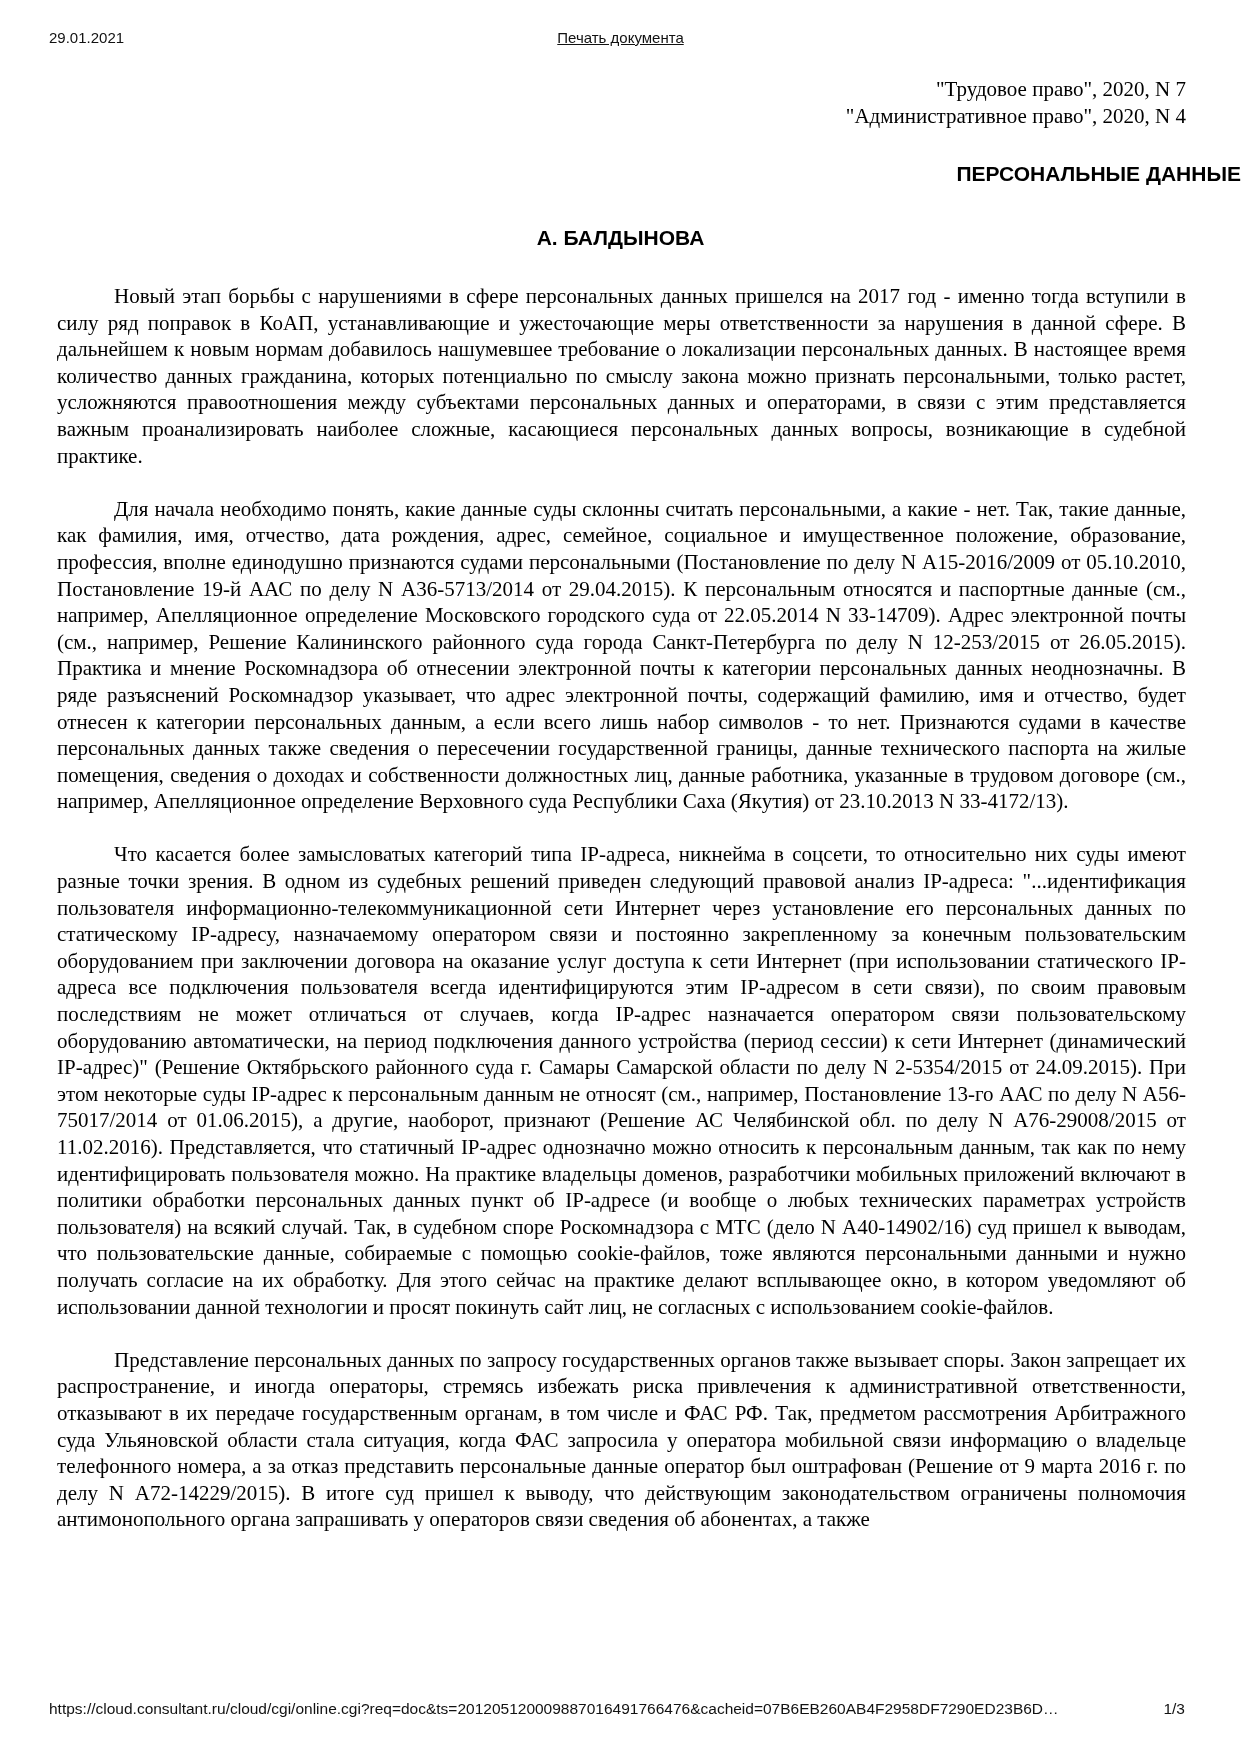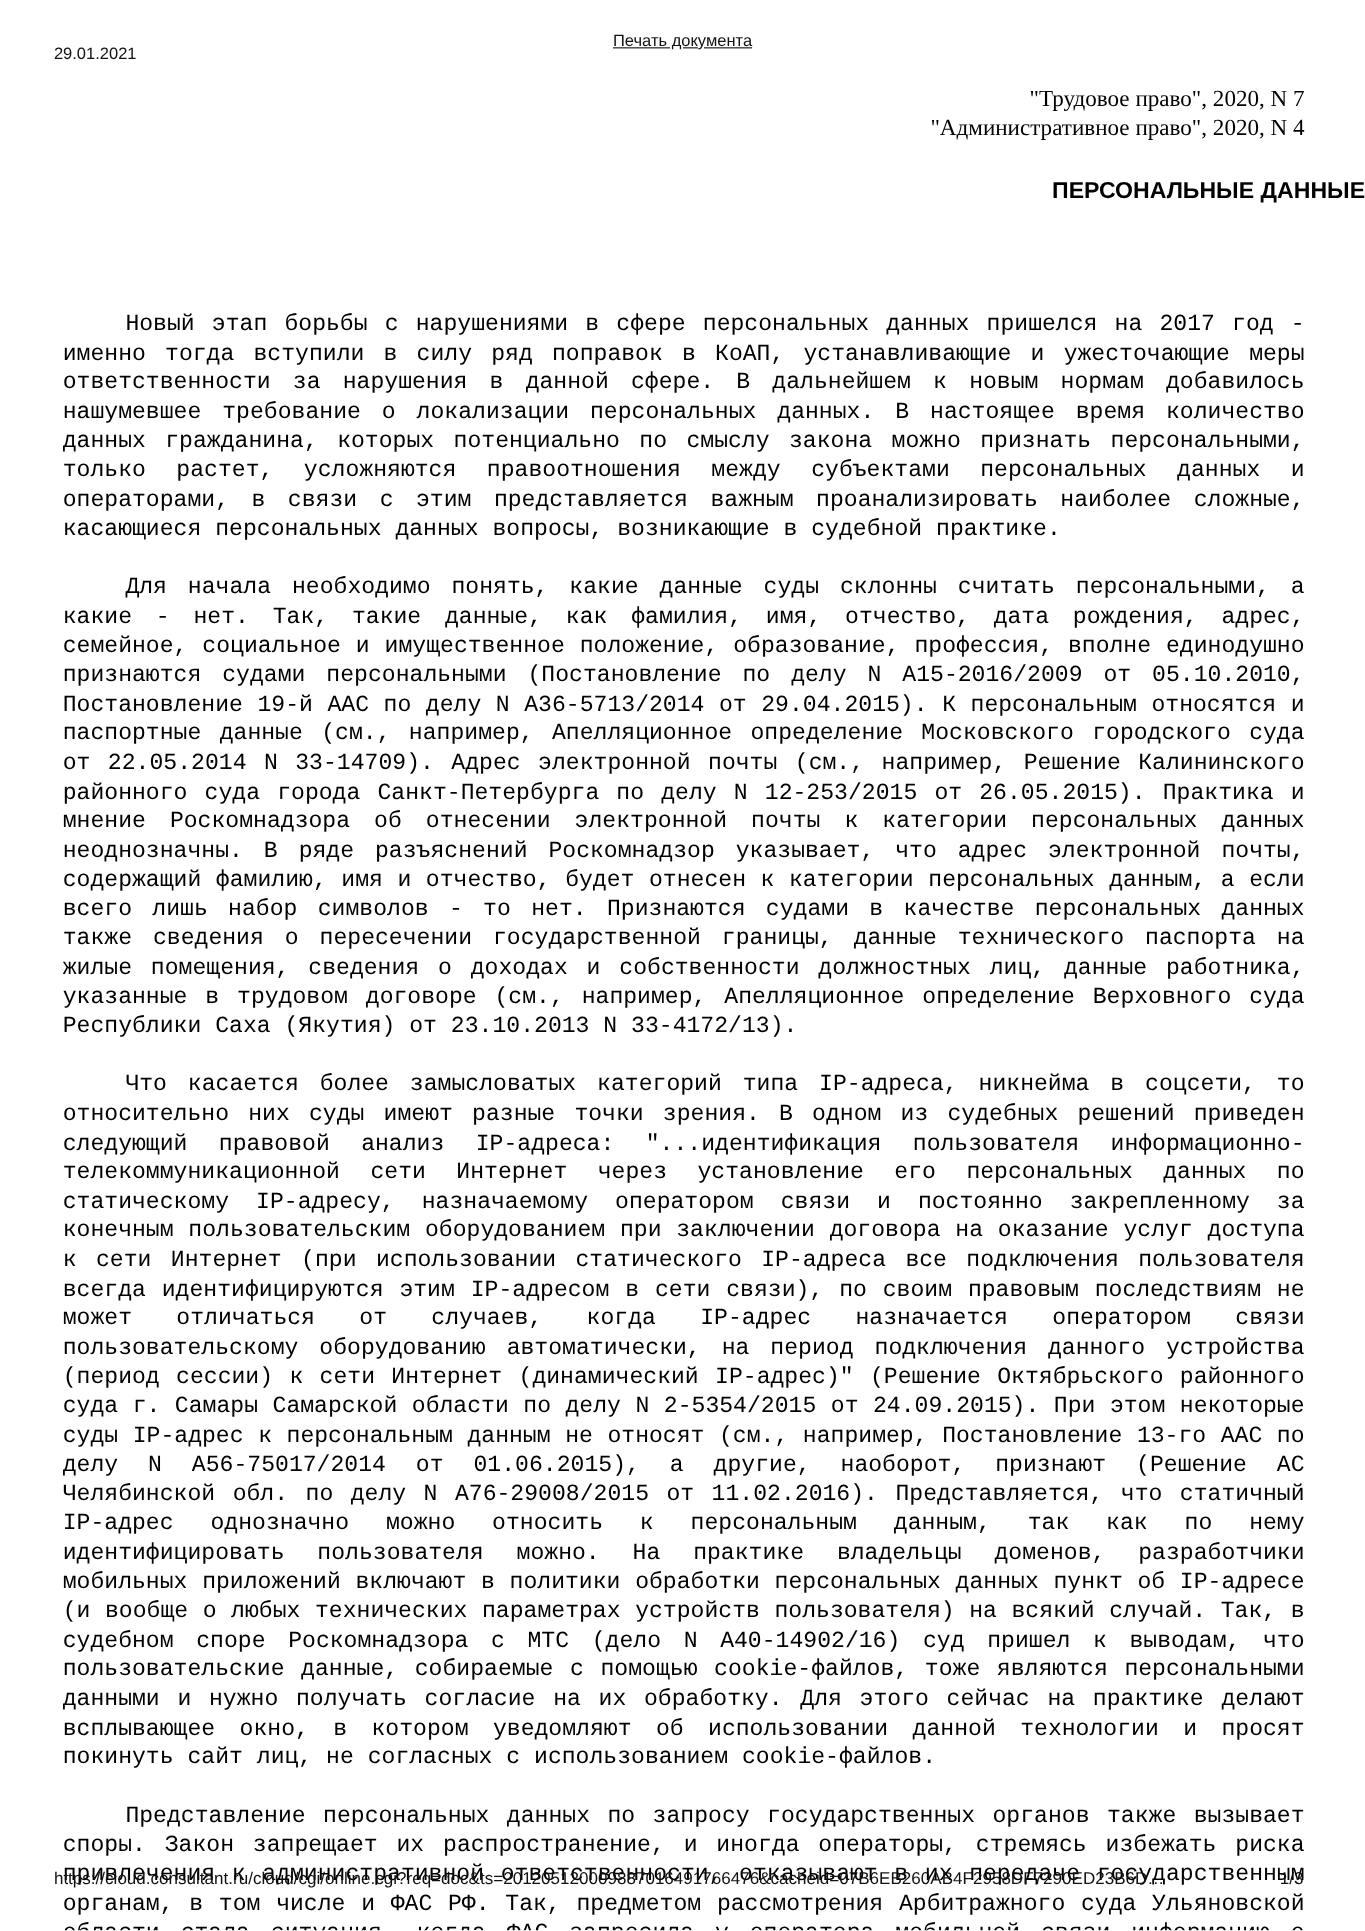--- a/index.html
+++ b/index.html
@@ -19,21 +19,21 @@
   .print-header {
     position: absolute;
     top: 29px;
     left: 49px;
     right: 49px;
     height: 20px;
     font-family: "Liberation Sans", sans-serif;
     font-size: 15px;
     color: #111111;
   }
-  .print-date { position: absolute; left: 0; top: 12px; }
+  .print-date { position: absolute; left: 0; top: 0; }
   .print-doc-title {
     position: absolute;
     left: 50%;
     transform: translateX(-50%);
     top: 0;
     white-space: nowrap;
     text-decoration: underline;
   }
 
   
@@ -71,21 +71,20 @@
     right: 55px;
     font-family: "Liberation Serif", serif;
     font-size: 21px;
     line-height: 26.6px;
     text-align: justify;
     color: #000000;
   }
   .article-body p {
     margin: 0 0 26.6px 0;
     text-indent: 57px;
-    font-family: Liberation Mono, monospace;
   }
   .article-body p:last-child { margin-bottom: 0; }
 
   
   .print-footer {
     position: absolute;
     top: 1700px;
     left: 49px;
     right: 56px;
     display: flex;
@@ -109,20 +108,21 @@
     <span class="print-doc-title">Печать документа</span>
   </div>
 
   <div class="source-refs">
     <div>"Трудовое право", 2020, N 7</div>
     <div>"Административное право", 2020, N 4</div>
   </div>
 
   <h1 class="article-title">ПЕРСОНАЛЬНЫЕ ДАННЫЕ</h1>
 
+  <h2 class="article-author">А. БАЛДЫНОВА</h2>
 
   <div class="article-body">
     <p>Новый этап борьбы с нарушениями в сфере персональных данных пришелся на 2017 год - именно тогда вступили в силу ряд поправок в КоАП, устанавливающие и ужесточающие меры ответственности за нарушения в данной сфере. В дальнейшем к новым нормам добавилось нашумевшее требование о локализации персональных данных. В настоящее время количество данных гражданина, которых потенциально по смыслу закона можно признать персональными, только растет, усложняются правоотношения между субъектами персональных данных и операторами, в связи с этим представляется важным проанализировать наиболее сложные, касающиеся персональных данных вопросы, возникающие в судебной практике.</p>
     <p>Для начала необходимо понять, какие данные суды склонны считать персональными, а какие - нет. Так, такие данные, как фамилия, имя, отчество, дата рождения, адрес, семейное, социальное и имущественное положение, образование, профессия, вполне единодушно признаются судами персональными (Постановление по делу N А15-2016/2009 от 05.10.2010, Постановление 19-й ААС по делу N А36-5713/2014 от 29.04.2015). К персональным относятся и паспортные данные (см., например, Апелляционное определение Московского городского суда от 22.05.2014 N 33-14709). Адрес электронной почты (см., например, Решение Калининского районного суда города Санкт-Петербурга по делу N 12-253/2015 от 26.05.2015). Практика и мнение Роскомнадзора об отнесении электронной почты к категории персональных данных неоднозначны. В ряде разъяснений Роскомнадзор указывает, что адрес электронной почты, содержащий фамилию, имя и отчество, будет отнесен к категории персональных данным, а если всего лишь набор символов - то нет. Признаются судами в качестве персональных данных также сведения о пересечении государственной границы, данные технического паспорта на жилые помещения, сведения о доходах и собственности должностных лиц, данные работника, указанные в трудовом договоре (см., например, Апелляционное определение Верховного суда Республики Саха (Якутия) от 23.10.2013 N 33-4172/13).</p>
     <p>Что касается более замысловатых категорий типа IP-адреса, никнейма в соцсети, то относительно них суды имеют разные точки зрения. В одном из судебных решений приведен следующий правовой анализ IP-адреса: "...идентификация пользователя информационно-телекоммуникационной сети Интернет через установление его персональных данных по статическому IP-адресу, назначаемому оператором связи и постоянно закрепленному за конечным пользовательским оборудованием при заключении договора на оказание услуг доступа к сети Интернет (при использовании статического IP-адреса все подключения пользователя всегда идентифицируются этим IP-адресом в сети связи), по своим правовым последствиям не может отличаться от случаев, когда IP-адрес назначается оператором связи пользовательскому оборудованию автоматически, на период подключения данного устройства (период сессии) к сети Интернет (динамический IP-адрес)" (Решение Октябрьского районного суда г. Самары Самарской области по делу N 2-5354/2015 от 24.09.2015). При этом некоторые суды IP-адрес к персональным данным не относят (см., например, Постановление 13-го ААС по делу N А56-75017/2014 от 01.06.2015), а другие, наоборот, признают (Решение АС Челябинской обл. по делу N А76-29008/2015 от 11.02.2016). Представляется, что статичный IP-адрес однозначно можно относить к персональным данным, так как по нему идентифицировать пользователя можно. На практике владельцы доменов, разработчики мобильных приложений включают в политики обработки персональных данных пункт об IP-адресе (и вообще о любых технических параметрах устройств пользователя) на всякий случай. Так, в судебном споре Роскомнадзора с МТС (дело N А40-14902/16) суд пришел к выводам, что пользовательские данные, собираемые с помощью cookie-файлов, тоже являются персональными данными и нужно получать согласие на их обработку. Для этого сейчас на практике делают всплывающее окно, в котором уведомляют об использовании данной технологии и просят покинуть сайт лиц, не согласных с использованием cookie-файлов.</p>
     <p>Представление персональных данных по запросу государственных органов также вызывает споры. Закон запрещает их распространение, и иногда операторы, стремясь избежать риска привлечения к административной ответственности, отказывают в их передаче государственным органам, в том числе и ФАС РФ. Так, предметом рассмотрения Арбитражного суда Ульяновской области стала ситуация, когда ФАС запросила у оператора мобильной связи информацию о владельце телефонного номера, а за отказ представить персональные данные оператор был оштрафован (Решение от 9 марта 2016 г. по делу N А72-14229/2015). В итоге суд пришел к выводу, что действующим законодательством ограничены полномочия антимонопольного органа запрашивать у операторов связи сведения об абонентах, а также</p>
   </div>
 
   <div class="print-footer">
     <span class="footer-url">https://cloud.consultant.ru/cloud/cgi/online.cgi?req=doc&amp;ts=201205120009887016491766476&amp;cacheid=07B6EB260AB4F2958DF7290ED23B6D…</span>

